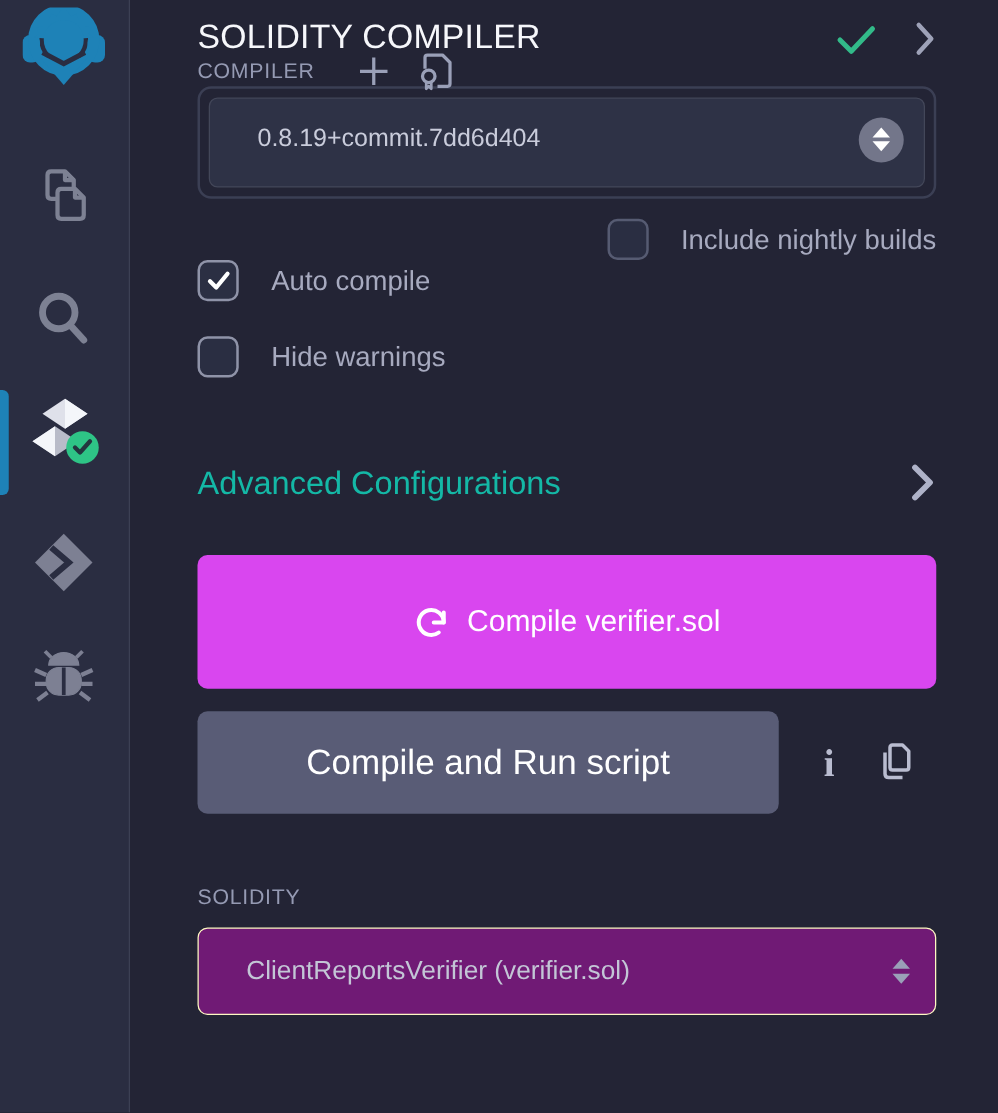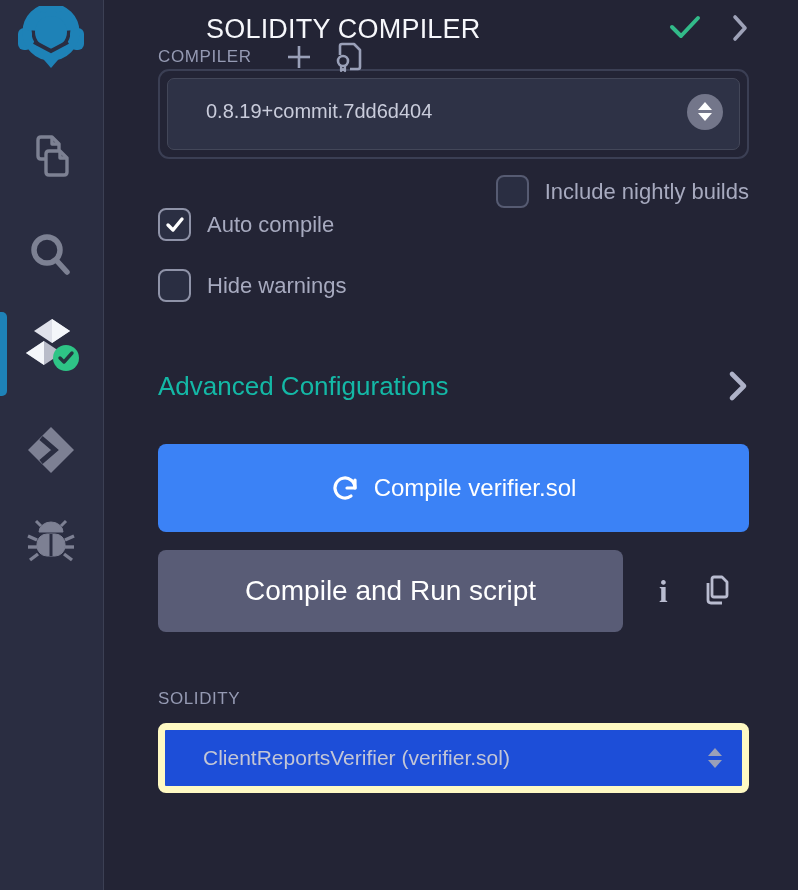--- a/index.html
+++ b/index.html
@@ -30,21 +30,21 @@
     width:7px; height:84px;
     background:#1e82b7;
     border-radius:0 5px 5px 0;
   }
   
   .panel {
     flex:1;
     background:#232435;
     padding:0 49px 0 54px;
   }
-  .hdr-row { margin-top:14px; display:flex; align-items:flex-start;margin-left:48px; }
+  .hdr-row { margin-top:14px; display:flex; align-items:flex-end; }
   .panel-title { font-size:27px; font-weight:500; color:#f6f7fb; letter-spacing:0.2px; }
   .hdr-spacer { flex:1; }
   .hdr-check { margin-right:30px; }
   .compiler-row { display:flex; align-items:center; height:24px; }
   .small-label { font-size:17px; color:#959ab3; letter-spacing:0.6px; }
   .plus-icon { margin-left:34px; cursor:pointer; display:flex; }
   .license-icon { margin-left:22px; cursor:pointer; display:flex; }
 
   .select-wrap {
     margin-top:0; height:90px;
@@ -64,41 +64,41 @@
   .select-box .sel-text { font-size:20px; color:#c9ccdb; flex:1; }
   .arrow-badge {
     width:36px; height:36px; border-radius:50%;
     background:#73768a;
     display:flex; flex-direction:column; align-items:center; justify-content:center;
     gap:3px; flex:none;
   }
   .tri-up    { width:0; height:0; border-left:7px solid transparent; border-right:7px solid transparent; border-bottom:8px solid #ffffff; }
   .tri-down  { width:0; height:0; border-left:7px solid transparent; border-right:7px solid transparent; border-top:8px solid #ffffff; }
 
-  .check-row { display:flex; align-items:center; gap:16px; }
+  .check-row { display:flex; align-items:center; gap:26px; }
   .row-nightly { margin-top:16px; justify-content:flex-end; }
   .row-auto    { }
   .row-hide    { margin-top:28px; }
   .checkbox {
     width:33px; height:33px; border-radius:8px; flex:none; cursor:pointer;
     background:#2a2e42; border:2px solid #8f93a8;
     display:flex; align-items:center; justify-content:center;
   }
   .checkbox.dim { border-color:#565b72; }
   .checkbox .mark { display:none; }
   .checkbox.checked { background:#2b2f43; }
   .checkbox.checked .mark { display:block; }
   .check-label { font-size:22px; color:#a7aabf; cursor:pointer; }
 
   .advanced-row { margin-top:68px; display:flex; align-items:center; justify-content:space-between; cursor:pointer; }
   .advanced-label { font-size:26px; color:#14b8a6; }
 
   .compile-btn {
-    margin-top:42px; width:100%; height:88px;
-    background:#3b82f6; border:none; border-radius:8px;
+    margin-top:42px; width:100%; height:107px;
+    background:#d946ef; border:none; border-radius:8px;
     display:flex; align-items:center; justify-content:center; gap:15px;
     color:#ffffff; font-size:24px; font-weight:500;
     font-family:"Liberation Sans", sans-serif;
     cursor:pointer;
   }
   .run-row { margin-top:18px; display:flex; align-items:center; }
   .run-btn {
     width:465px; height:82px;
     background:#595c76; border:none; border-radius:8px;
     color:#ffffff; font-size:28px; font-weight:500;
@@ -109,21 +109,21 @@
     margin-left:36px;
     font-family:"Liberation Serif", serif;
     font-size:31px; font-weight:700; color:#b9bcd0;
     cursor:pointer; line-height:1;
   }
   .copy-icon { margin-left:30px; cursor:pointer; display:flex; }
 
   .contract-label { margin-top:56px; height:22px; display:flex; align-items:center; }
   .contract-select {
     margin-top:13px; height:70px;
-    background:#1d4ed8; border:7px solid #fef9c3; border-radius:8px;
+    background:#701a75; border:1px solid #fef9c3; border-radius:8px;
     display:flex; align-items:center;
     padding:0 20px 0 38px; cursor:pointer;
   }
   .contract-select .sel-text { font-size:21px; color:#c3c6d6; flex:1; }
   .plain-arrows { display:flex; flex-direction:column; gap:4px; align-items:center; }
   .ptri-up   { width:0; height:0; border-left:7px solid transparent; border-right:7px solid transparent; border-bottom:8px solid #9aa0b8; }
   .ptri-down { width:0; height:0; border-left:7px solid transparent; border-right:7px solid transparent; border-top:8px solid #9aa0b8; }
 </style>
 </head>
 <body>

